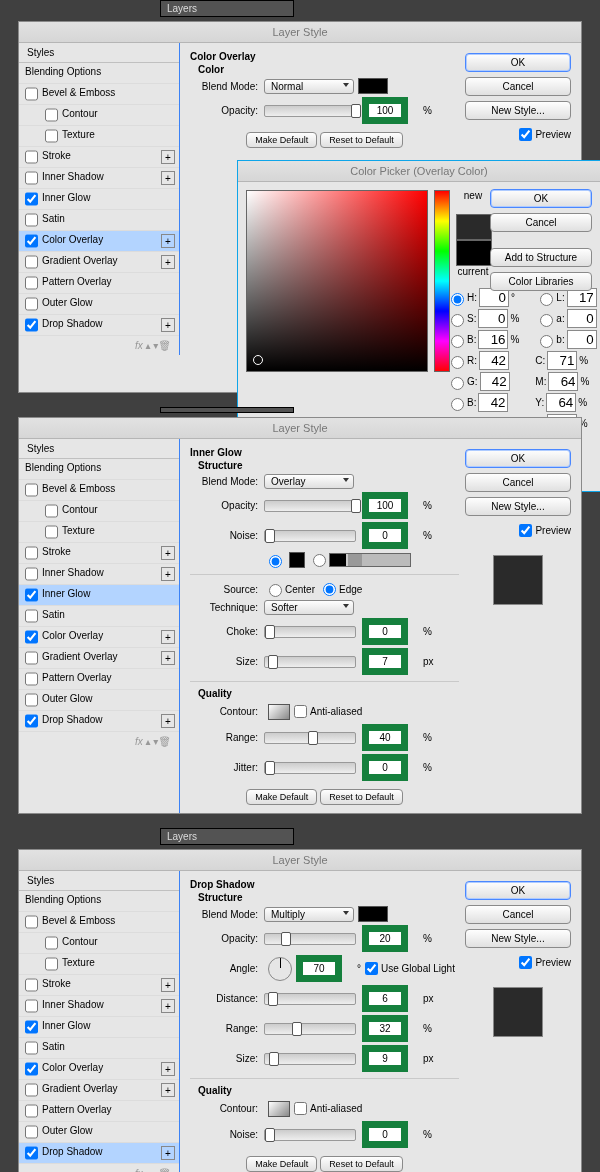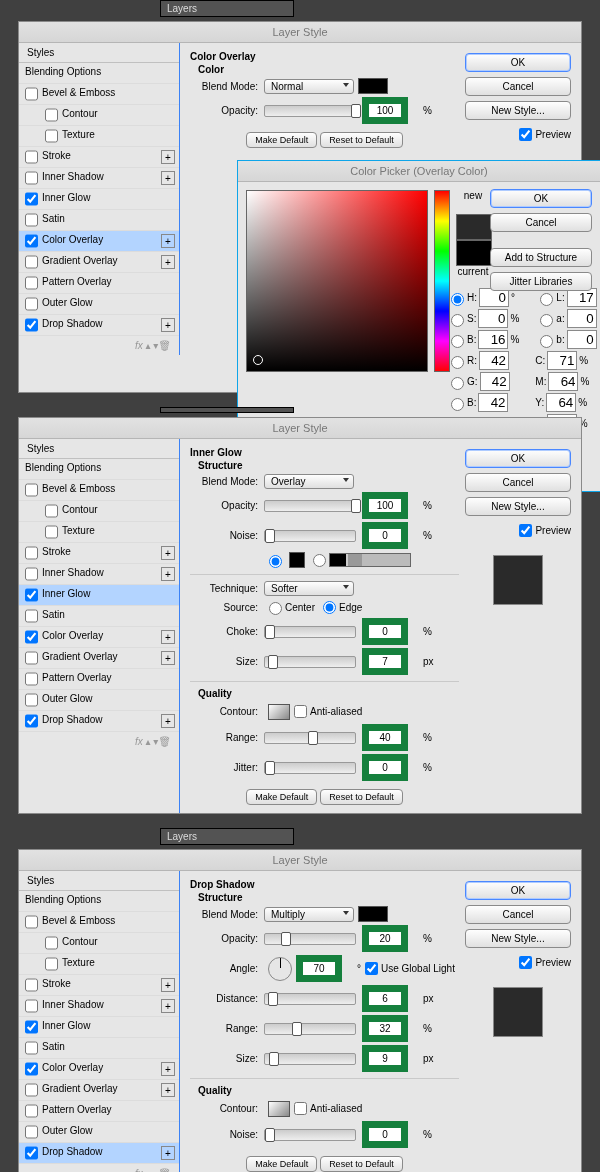--- a/index.html
+++ b/index.html
@@ -155,21 +155,21 @@
             </div>
           </div>
         </div>
         <div class="picker">
           <div class="title">Color Picker (Overlay Color)</div>
           <div class="pkright">
             <div class="btn primary">OK</div>
             <div class="btn">Cancel</div>
             <div style="height:6px"></div>
             <div class="btn">Add to Structure</div>
-            <div class="btn">Jitter Libraries</div>
+            <div class="btn">Color Libraries</div>
           </div>
           <div class="body"><div class="sv"><div class="pick"></div></div><div class="hue"></div><div class="newcur"><div style="border:0;text-align:center">new</div><div style="background:#2a2a2a"></div><div style="background:#000"></div><div style="border:0;text-align:center">current</div></div><div style="margin-left:200px;margin-top:-88px;display:flex;gap:16px">
               <div>
                 <div class="pkrow">
                   <input type="radio" checked="" style="">
                   <span>H:</span>
                   <input type="text" value="0" style="">
                   <span>°</span>
                 </div>
                 <div class="pkrow">
@@ -331,25 +331,25 @@
               <span class="unit">%</span>
             </div>
             <div class="field">
               <span class="lbl"></span>
               <input type="radio" checked="" style="">
               <span class="swatch" style="background:#000;width:14px"></span>
               <input type="radio" class="radio" style="">
               <span class="gradientbar"></span>
             </div>
             <hr class="hr">
+            <div class="field"><span class="lbl">Source:</span><input type="radio" style=""> Center <input type="radio" checked="" class="radio" style=""> Edge</div>
             <div class="field">
               <span class="lbl">Technique:</span>
               <span class="select">Softer</span>
             </div>
-            <div class="field"><span class="lbl">Source:</span><input type="radio" style=""> Center <input type="radio" checked="" class="radio" style=""> Edge</div>
             <div class="field">
               <span class="lbl">Choke:</span>
               <div class="slider">
                 <div class="thumb" style="left: 0%;"></div>
               </div>
               <span class="num">0</span>
               <span class="unit">%</span>
             </div>
             <div class="field">
               <span class="lbl">Size:</span>

